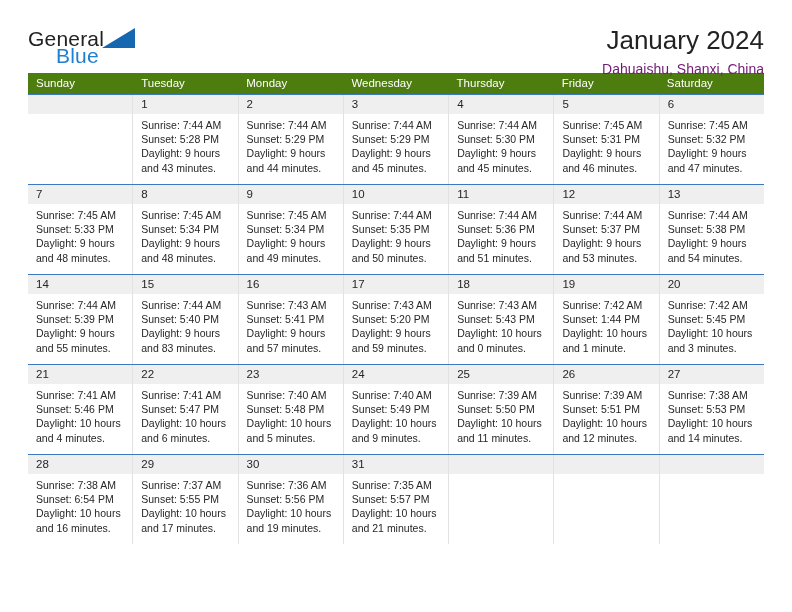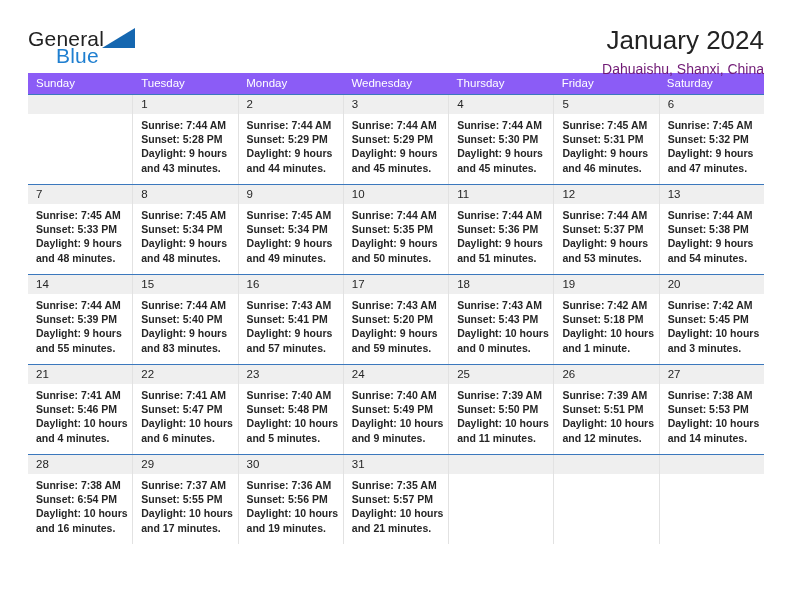--- a/index.html
+++ b/index.html
@@ -80,21 +80,21 @@
     margin-top: 7px;
     line-height: 1.1;
   }
 
   
   .calendar {
     width: 736px;
   }
   .dow-row {
     display: flex;
-    background: #8b5cf6;
+    background: #4d7c0f;
   }
   .dow-cell {
     flex: 1 1 0;
     height: 21px;
     line-height: 21px;
     padding-left: 8px;
     box-sizing: border-box;
     font-size: 11.5px;
     color: #ffffff;
   }
@@ -128,21 +128,20 @@
     color: #262626;
   }
   .day.empty .day-num-band {
     background: #efefef;
   }
   .day-info {
     padding: 4px 5px 0 8px;
     font-size: 10.5px;
     line-height: 14.2px;
     color: #262626;
-    font-weight: bold;
   }
   .day-info div {
     white-space: nowrap;
   }
 </style>
 </head>
 <body>
 
 <div class="page">
 
@@ -338,21 +337,21 @@
           <div>Sunrise: 7:43 AM</div>
           <div>Sunset: 5:43 PM</div>
           <div>Daylight: 10 hours</div>
           <div>and 0 minutes.</div>
         </div>
       </div>
       <div class="day">
         <div class="day-num-band">19</div>
         <div class="day-info">
           <div>Sunrise: 7:42 AM</div>
-          <div>Sunset: 5:18 PM</div>
+          <div>Sunset: 1:44 PM</div>
           <div>Daylight: 10 hours</div>
           <div>and 1 minute.</div>
         </div>
       </div>
       <div class="day">
         <div class="day-num-band">20</div>
         <div class="day-info">
           <div>Sunrise: 7:42 AM</div>
           <div>Sunset: 5:45 PM</div>
           <div>Daylight: 10 hours</div>

